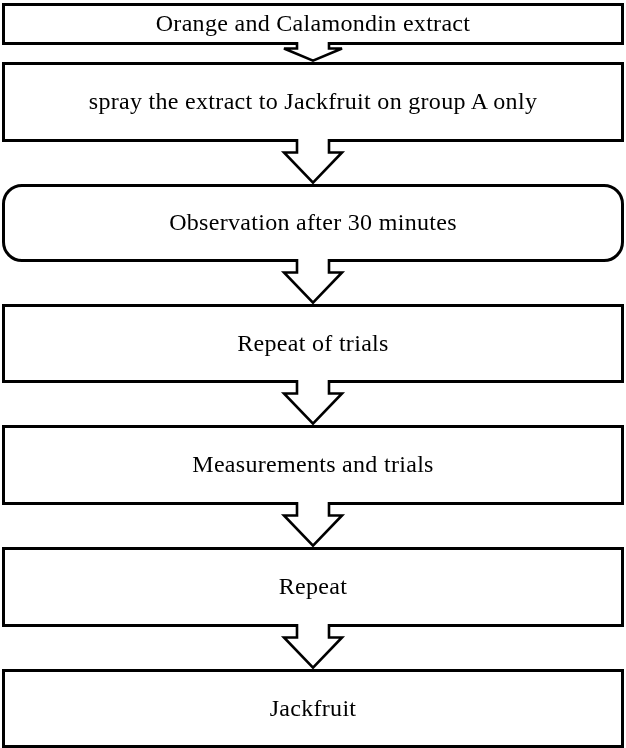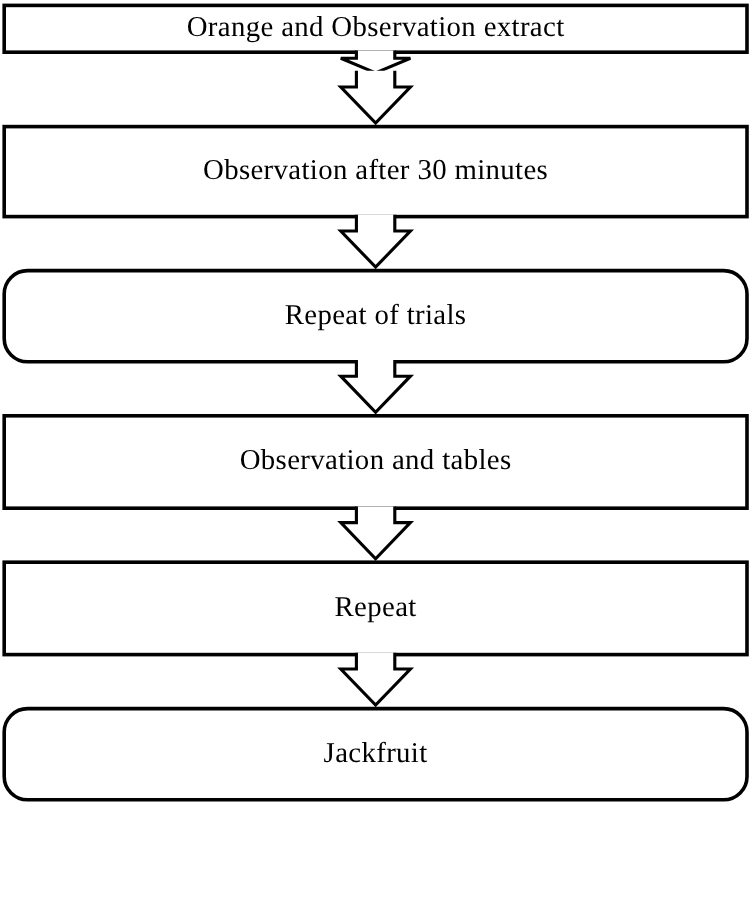--- a/index.html
+++ b/index.html
@@ -25,49 +25,52 @@
     justify-content: center;
     text-align: center;
   }
   .box span {
     font-size: 24px;
     line-height: 1.05;
     letter-spacing: 0.3px;
     white-space: nowrap;
   }
   .h42 { height: 42px; }
-  .h78 { height: 78px; }
-  .h79 { height: 79px; border-radius: 21px; }
+  .h78 { height: 78px; border-radius: 20px; }
+  .h79 { height: 79px; }
   .h80 { height: 80px; }
   .arrow {
     width: 62px;
     margin: -3px auto 0 auto;
     position: relative;
     z-index: 2;
   }
   .arrow svg {
     display: block;
     overflow: visible;
   }
 </style>
 </head>
 <body>
 
 <div class="flow">
 
   <div class="box h42">
-    <span>Orange and Observation extract</span>
+    <span>Orange and Calamondin extract</span>
   </div>
 
   <div class="arrow">
     <svg width="62" height="20" viewBox="0 0 62 20" xmlns="http://www.w3.org/2000/svg">
       <path d="M15,0 L15,6.5 L2,6.5 L31,18.7 L60,6.5 L47,6.5 L47,0" fill="#ffffff" stroke="#000000" stroke-width="2.6" stroke-linejoin="miter"></path>
     </svg>
   </div>
 
+  <div class="box h80">
+    <span>spray the extract to Jackfruit on group A only</span>
+  </div>
 
   <div class="arrow">
     <svg width="62" height="45" viewBox="0 0 62 45" xmlns="http://www.w3.org/2000/svg">
       <path d="M15,0 L15,13.5 L2,13.5 L31,43.6 L60,13.5 L47,13.5 L47,0" fill="#ffffff" stroke="#000000" stroke-width="2.6" stroke-linejoin="miter"></path>
     </svg>
   </div>
 
   <div class="box h78">
     <span>Observation after 30 minutes</span>
   </div>
@@ -82,21 +85,21 @@
     <span>Repeat of trials</span>
   </div>
 
   <div class="arrow">
     <svg width="62" height="45" viewBox="0 0 62 45" xmlns="http://www.w3.org/2000/svg">
       <path d="M15,0 L15,13.5 L2,13.5 L31,43.6 L60,13.5 L47,13.5 L47,0" fill="#ffffff" stroke="#000000" stroke-width="2.6" stroke-linejoin="miter"></path>
     </svg>
   </div>
 
   <div class="box h80">
-    <span>Observation and tables</span>
+    <span>Measurements and trials</span>
   </div>
 
   <div class="arrow">
     <svg width="62" height="45" viewBox="0 0 62 45" xmlns="http://www.w3.org/2000/svg">
       <path d="M15,0 L15,13.5 L2,13.5 L31,43.6 L60,13.5 L47,13.5 L47,0" fill="#ffffff" stroke="#000000" stroke-width="2.6" stroke-linejoin="miter"></path>
     </svg>
   </div>
 
   <div class="box h80">
     <span>Repeat</span>

